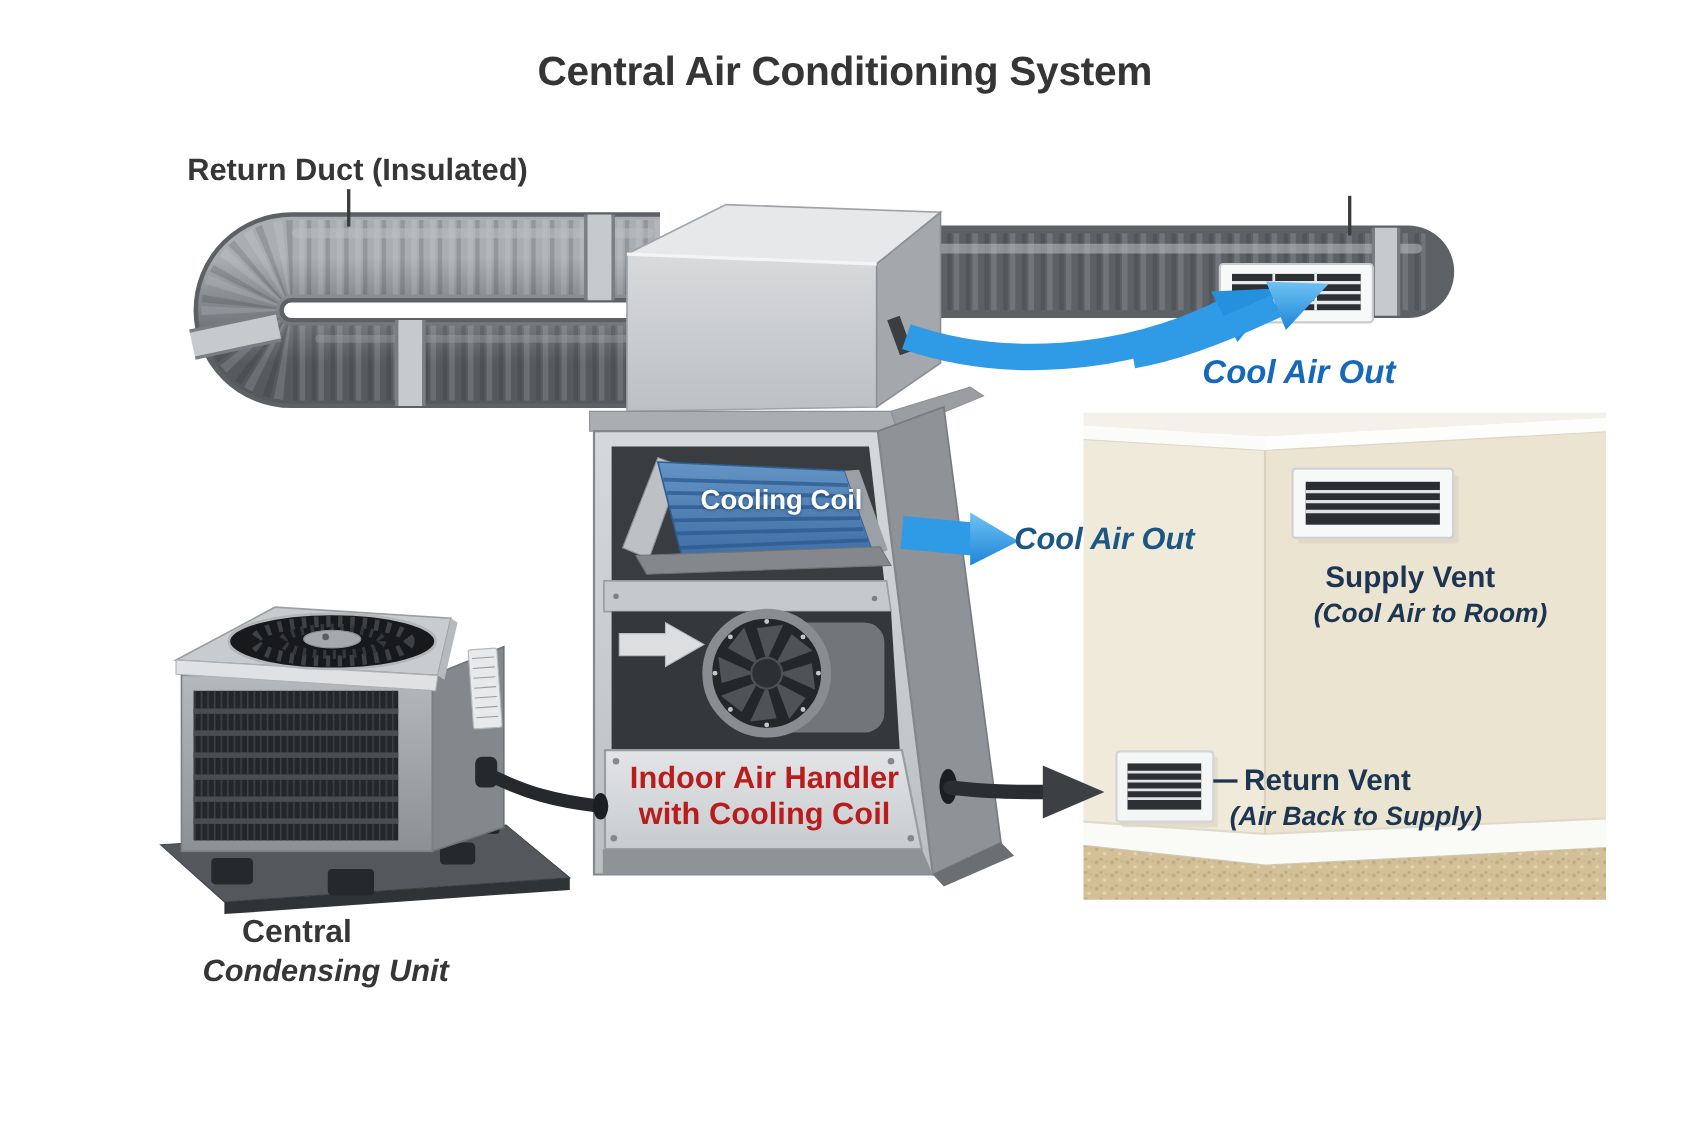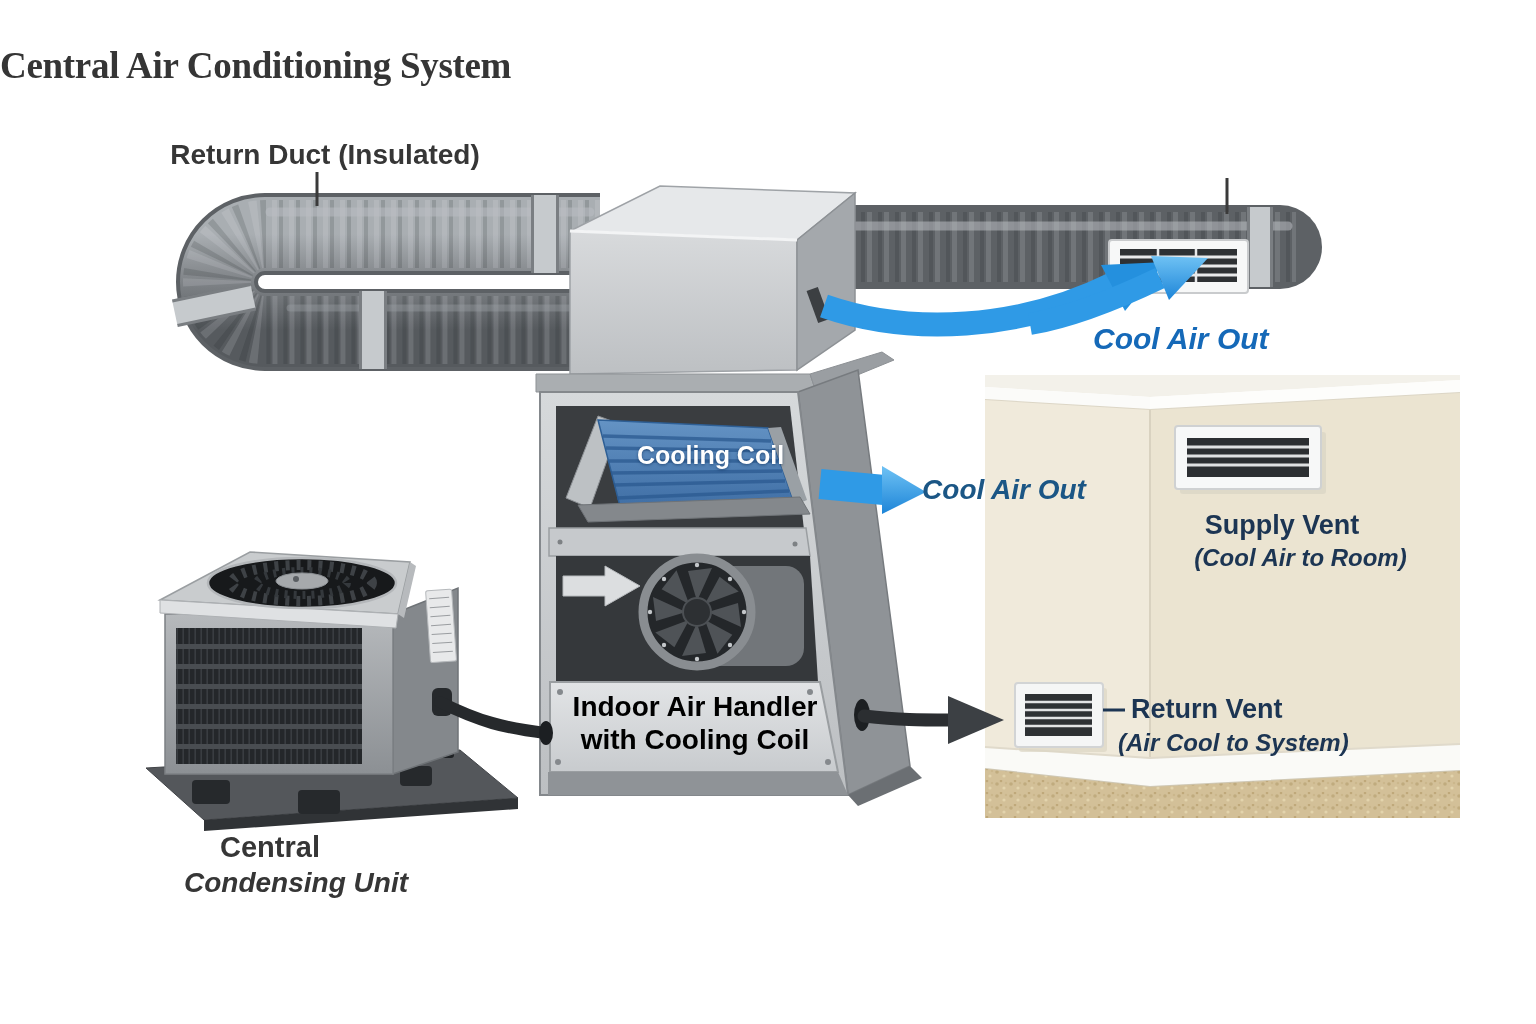--- a/index.html
+++ b/index.html
@@ -3,33 +3,33 @@
 <meta charset="utf-8">
 <style>
   html,body{margin:0;padding:0;background:#ffffff;}
   .scene{
     position:relative;width:1536px;height:1024px;background:#ffffff;
     font-family:"Liberation Sans", sans-serif;overflow:hidden;
   }
   .scene svg{position:absolute;left:0;top:0;}
   .lbl{position:absolute;color:#363636;font-weight:700;white-space:nowrap;text-align:right;}
   .title{
-    left:0;top:44px;width:1536px;text-align:left;
-    font-size:37px;font-weight:600;color:#353535;letter-spacing:-0.3px;font-family:Liberation Serif, serif;
+    left:0;top:44px;width:1536px;text-align:center;
+    font-size:37px;font-weight:600;color:#353535;letter-spacing:-0.3px;
   }
   .lbl-return-duct{left:170px;top:139px;width:310px;text-align:center;font-size:28px;}
   .lbl-supply-duct{left:1089px;top:145px;width:300px;text-align:center;font-size:28px;}
   .lbl-cool-top{left:1093px;top:322px;width:175px;text-align:center;
     font-size:30px;font-style:italic;color:#1569b8;}
   .lbl-cooling-coil{left:628px;top:441px;width:165px;text-align:center;font-size:25px;
     color:#ffffff;text-shadow:0 1px 3px rgba(10,40,80,.55);}
   .lbl-cool-mid{left:920px;top:474px;width:168px;text-align:center;
     font-size:28px;font-style:italic;color:#1b5685;}
   .lbl-indoor{left:545px;top:690px;width:300px;text-align:center;
-    font-size:28px;font-weight:600;color:#000000;line-height:33px;}
+    font-size:28px;font-weight:600;color:#b91c1c;line-height:33px;}
   .lbl-supply-vent{left:1150px;top:510px;width:200px;text-align:center;font-size:27px;color:#1c3553;margin-left:32px;}
   .lbl-supply-vent-sub{left:1140px;top:544px;width:225px;text-align:center;
     font-size:24px;font-style:italic;font-weight:600;color:#1c3553;margin-left:48px;}
   .lbl-return-vent{left:1131px;top:694px;font-size:27px;color:#1c3553;}
   .lbl-return-vent-sub{left:1118px;top:729px;font-size:24px;font-style:italic;font-weight:600;color:#1c3553;}
   .lbl-outdoor1{left:145px;top:831px;width:250px;text-align:center;font-size:29px;}
   .lbl-outdoor2{left:132px;top:867px;width:276px;font-size:28px;font-style:italic;}
 </style>
 </head>
 <body>
@@ -290,18 +290,18 @@
 <div class="lbl lbl-cool-mid">Cool Air Out</div>
 
 <div class="lbl lbl-indoor">
   <div>Indoor Air Handler</div>
   <div>with Cooling Coil</div>
 </div>
 
 <div class="lbl lbl-supply-vent">Supply Vent</div>
 <div class="lbl lbl-supply-vent-sub">(Cool Air to Room)</div>
 <div class="lbl lbl-return-vent">Return Vent</div>
-<div class="lbl lbl-return-vent-sub">(Air Cool to System)</div>
+<div class="lbl lbl-return-vent-sub">(Air Back to Supply)</div>
 
 <div class="lbl lbl-outdoor1">Central</div>
 <div class="lbl lbl-outdoor2">Condensing Unit</div>
 
 </div>
 
 </body></html>

